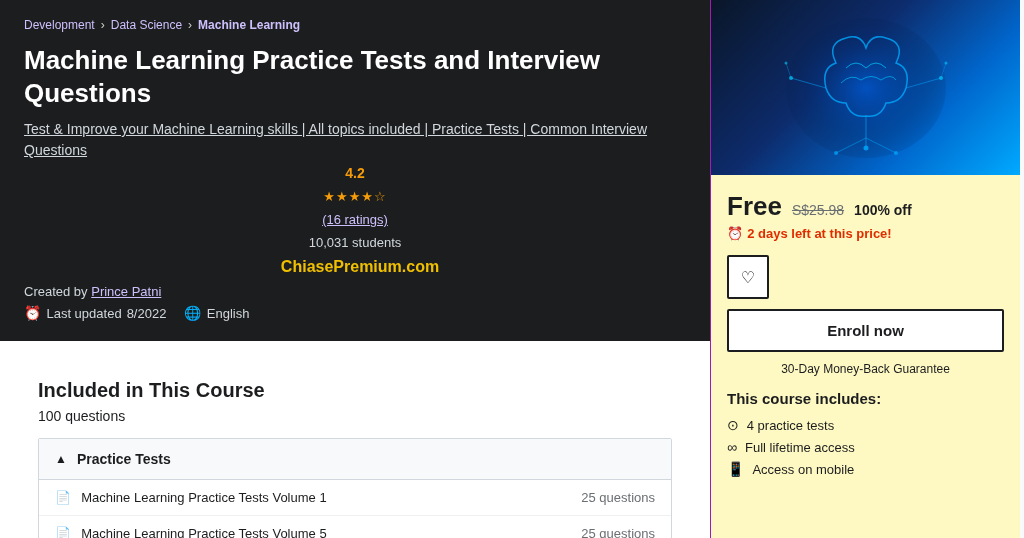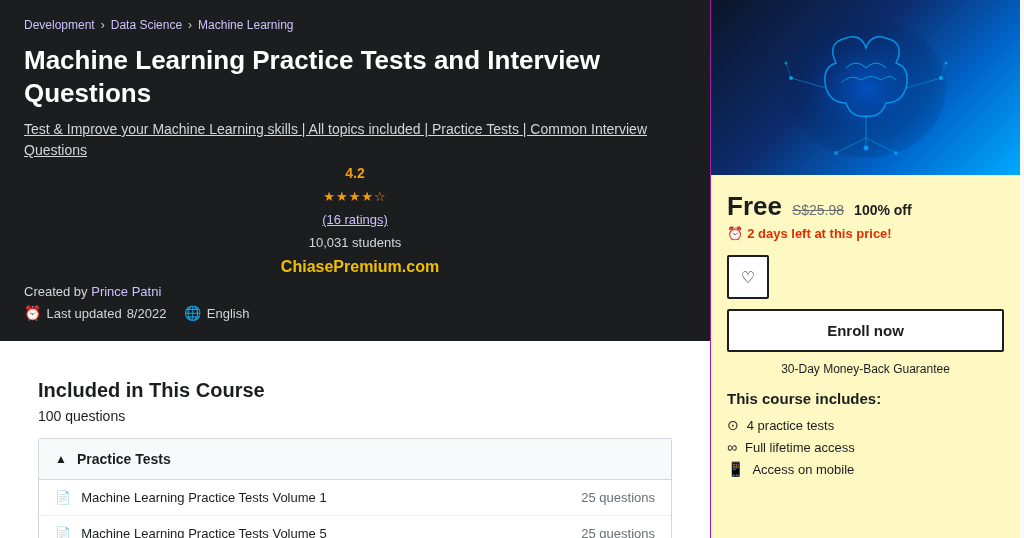--- a/index.html
+++ b/index.html
@@ -6,34 +6,34 @@
     body { font-family: 'Segoe UI', Arial, sans-serif; background: #f7f9fa; color: #1c1d1f; font-size: 14px; }
 
     .page-wrapper { display: flex; width: 1001px; min-height: 538px; background: #fff; }
 
     
     .left-panel { flex: 1; background: #1c1d1f; color: #fff; padding: 18px 24px 20px; }
 
     .breadcrumb { font-size: 12px; color: #cec0fc; margin-bottom: 12px; display: flex; align-items: center; gap: 6px; }
     .breadcrumb span { color: #ccc; }
     .breadcrumb a { color: #cec0fc; text-decoration: none; }
-    .breadcrumb .active { color: #cec0fc; font-weight: 400; }
+    .breadcrumb .active { color: #cec0fc; font-weight: 700; }
 
     .course-title { font-size: 26px; font-weight: 700; color: #fff; line-height: 1.25; margin-bottom: 10px; }
     .course-subtitle { font-size: 14px; color: #d1d7dc; margin-bottom: 4px; line-height: 1.5; text-decoration: underline; }
 
     .rating-row { display: flex; align-items: center; gap: 8px; margin-bottom: 8px; font-size: 13px; flex-direction: column; }
     .rating-number { color: #f69c08; font-weight: 700; font-size: 14px; }
     .stars { color: #f69c08; font-size: 13px; letter-spacing: 1px; }
     .ratings-count { color: #cec0fc; text-decoration: underline; font-size: 13px; }
     .students { color: #d1d7dc; font-size: 13px; }
     .chiase-badge { color: #f0c000; font-weight: 700; font-size: 16px; margin-left: 10px; }
 
     .creator-row { font-size: 13px; color: #d1d7dc; margin-bottom: 6px; }
-    .creator-row a { color: #cec0fc; }
+    .creator-row a { color: #cec0fc; text-decoration: underline; }
 
     .meta-row { display: flex; align-items: center; gap: 18px; font-size: 13px; color: #d1d7dc; }
     .meta-item { display: flex; align-items: center; gap: 5px; }
     .meta-icon { font-size: 14px; }
 
     
     .main-content { background: #fff; padding: 38px; width: 710px; }
     .section-title { font-size: 20px; font-weight: 700; color: #1c1d1f; margin-bottom: 6px; }
     .questions-count { font-size: 14px; color: #1c1d1f; margin-bottom: 14px; }
 

